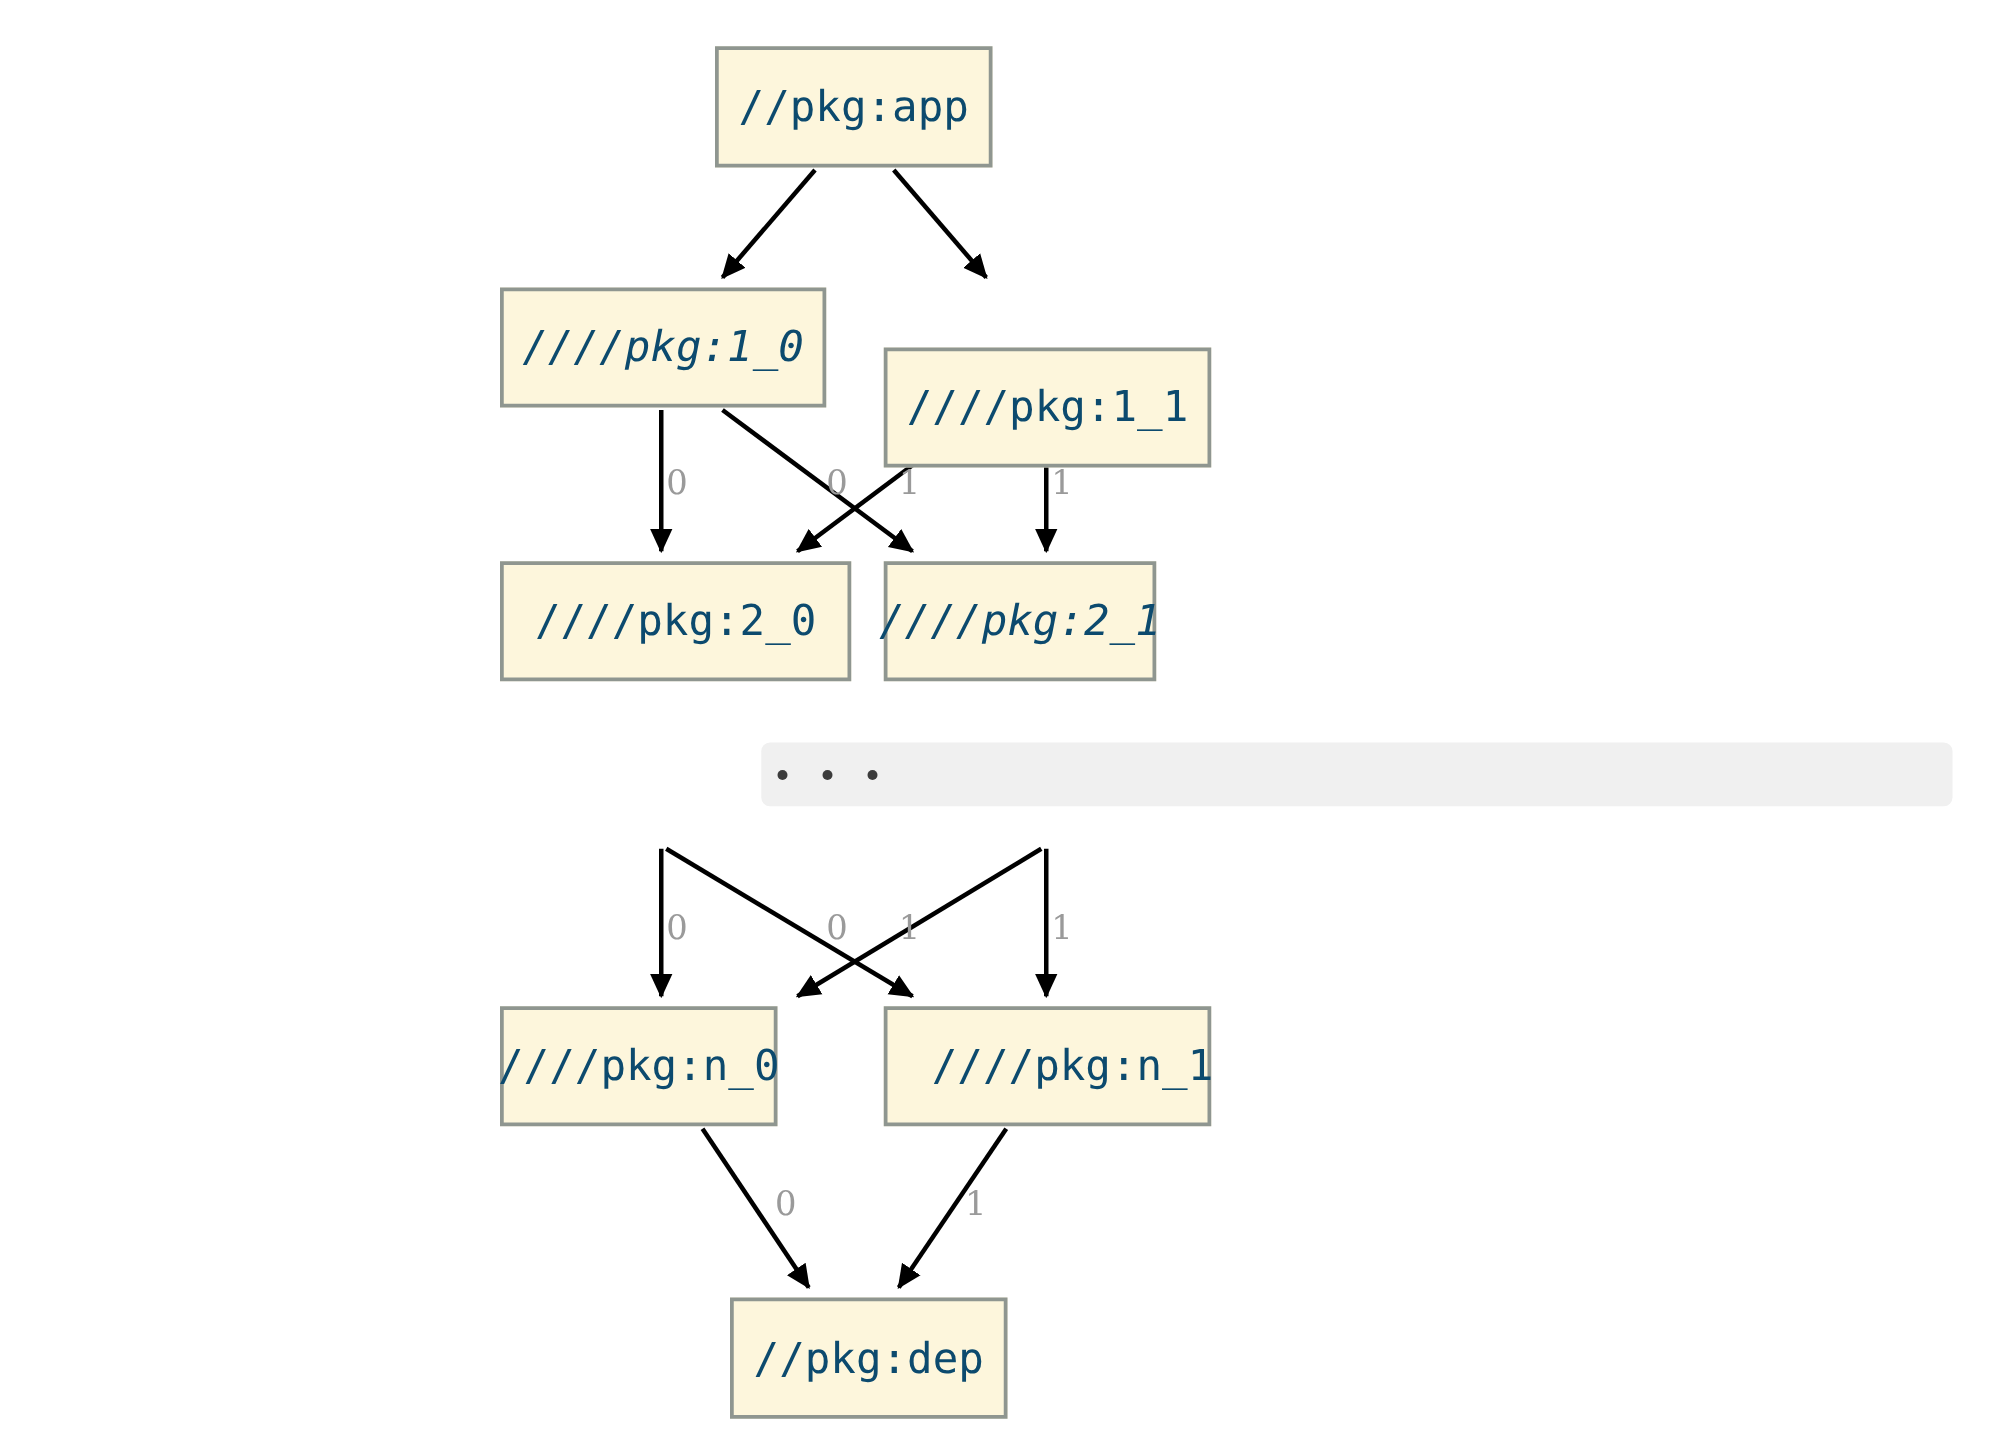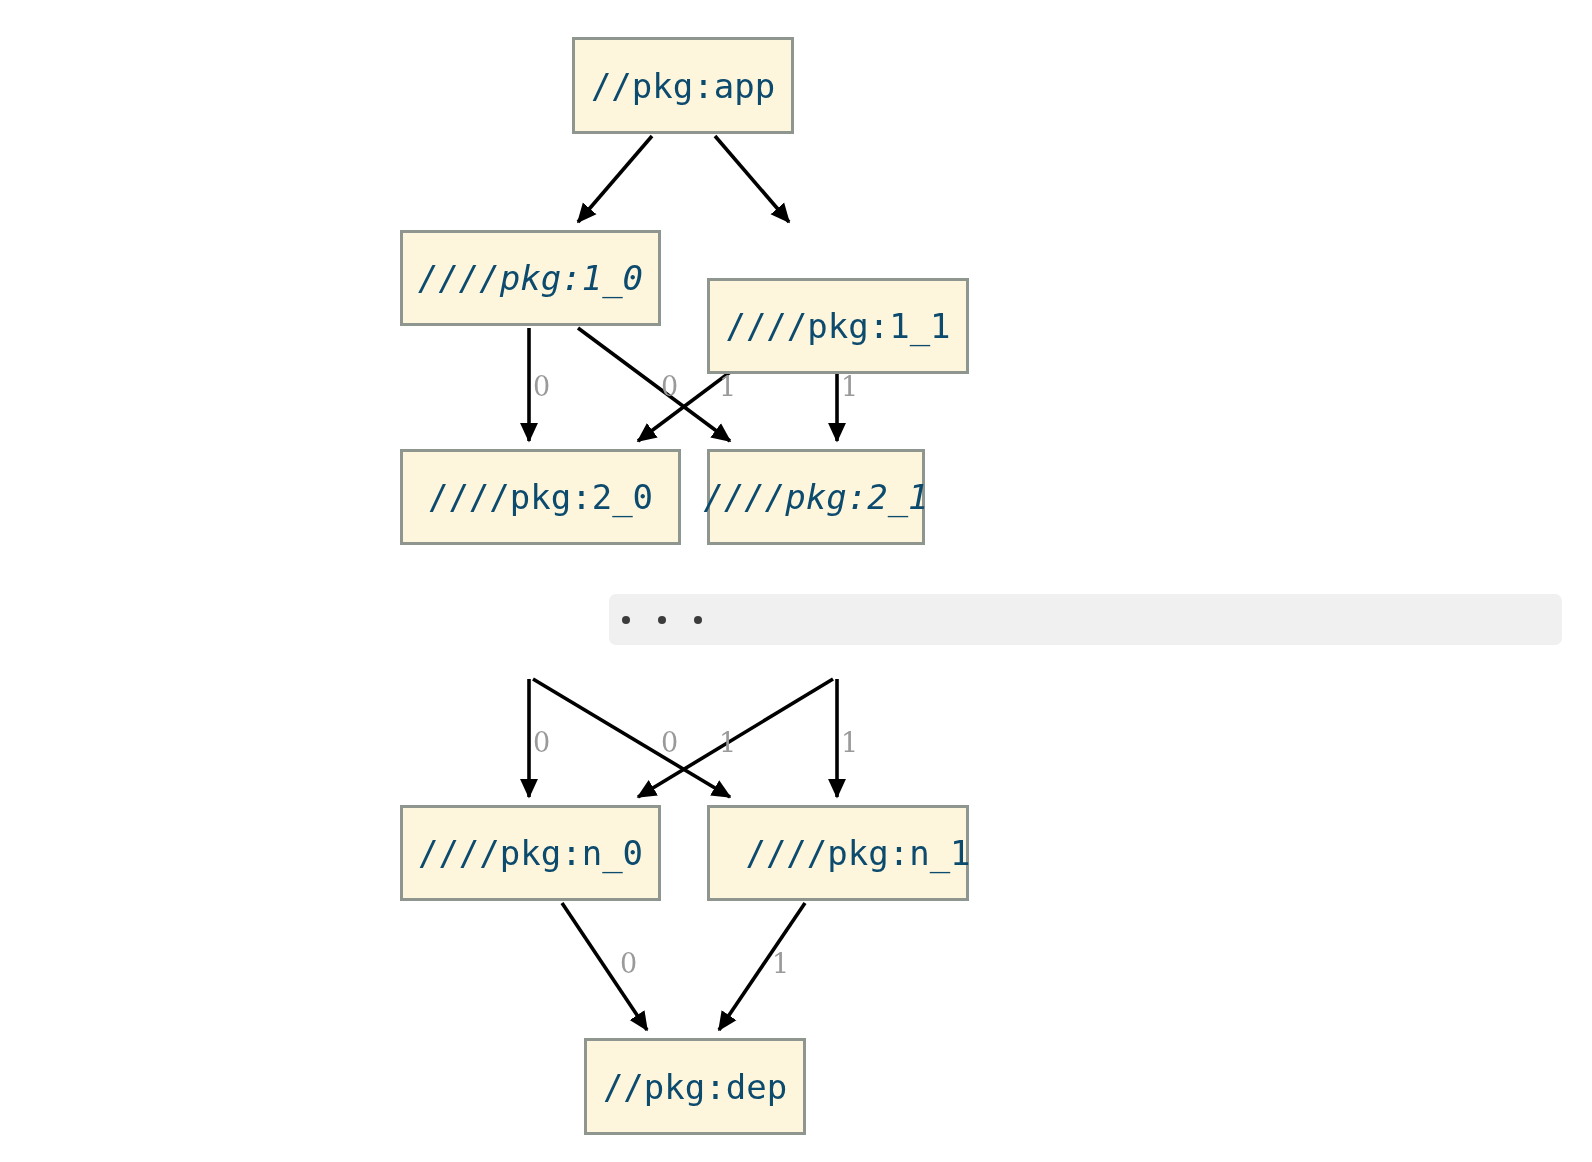--- a/index.html
+++ b/index.html
@@ -106,21 +106,21 @@
       </div>
       <div class="node-box" style="left: 707px; top: 230px; width: 262px; height: 96px; background: rgb(253, 246, 220); border-color: rgb(143, 150, 144); margin-top: 48px;">
         <span class="node-label">////pkg:1_1</span>
       </div>
       <div class="node-box" style="left: 400px; top: 449px; width: 281px; height: 96px; background: rgb(253, 246, 220); border-color: rgb(143, 150, 144);">
         <span class="node-label">////pkg:2_0</span>
       </div>
       <div class="node-box" style="left: 707px; top: 449px; width: 218px; height: 96px; background: rgb(253, 246, 220); border-color: rgb(143, 150, 144); font-style: italic;">
         <span class="node-label">////pkg:2_1</span>
       </div>
-      <div class="node-box" style="left: 400px; top: 805px; width: 261px; height: 96px; background: rgb(253, 246, 220); border-color: rgb(143, 150, 144);">
+      <div class="node-box" style="left: 400px; top: 805px; width: 222px; height: 96px; background: rgb(253, 246, 220); border-color: rgb(143, 150, 144);">
         <span class="node-label">////pkg:n_0</span>
       </div>
       <div class="node-box" style="left: 707px; top: 805px; width: 262px; height: 96px; background: rgb(253, 246, 220); border-color: rgb(143, 150, 144); padding-left: 40px;">
         <span class="node-label">////pkg:n_1</span>
       </div>
       <div class="node-box" style="left: 584px; top: 1038px; width: 222px; height: 97px; background: rgb(253, 246, 220); border-color: rgb(143, 150, 144);">
         <span class="node-label">//pkg:dep</span>
       </div>
     </div>
 

